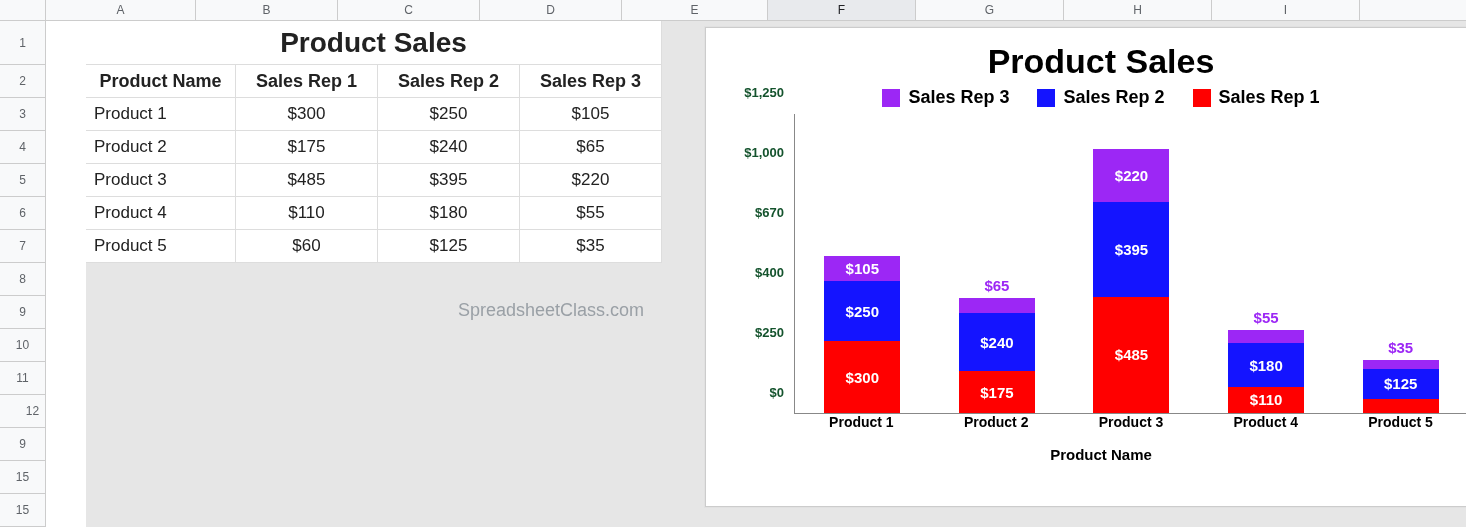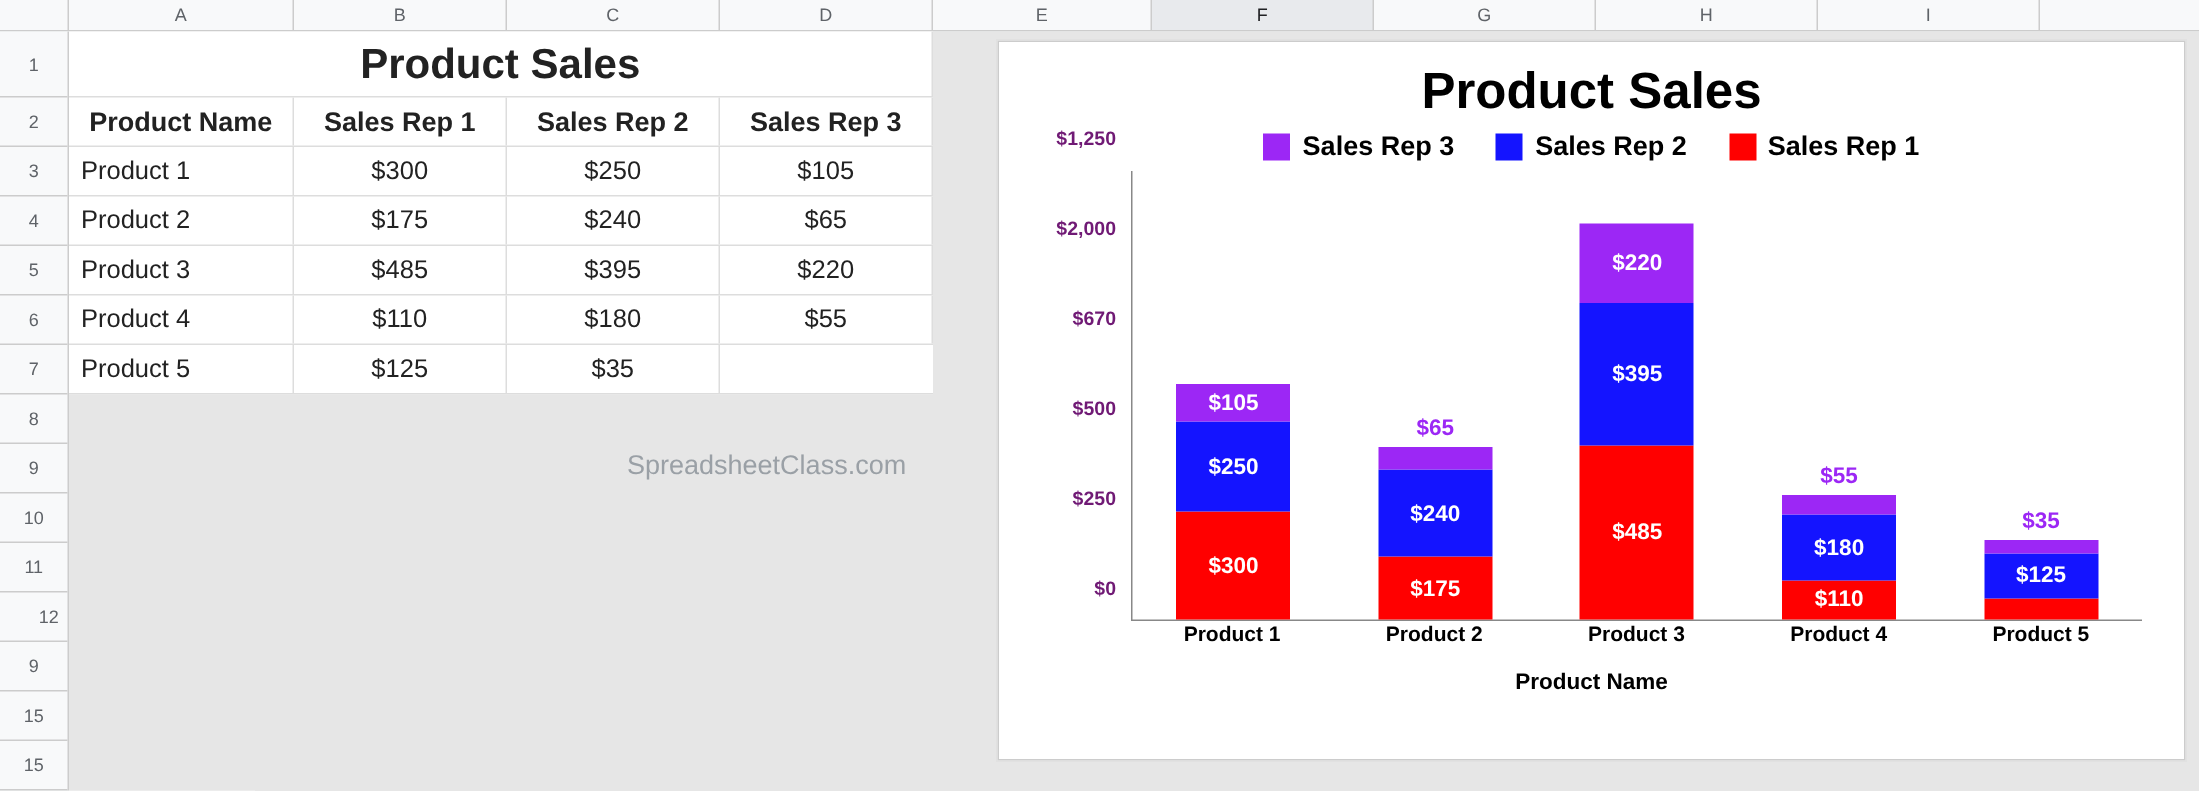--- a/index.html
+++ b/index.html
@@ -51,20 +51,21 @@
     display: flex;
     align-items: center;
     justify-content: center;
     font-size: 12px;
     color: #5f6368;
   }
   .cells {
     position: relative;
     flex: 1;
     background: #e6e6e6;
+    margin-left: 40px;
   }
   .data-region {
     position: absolute;
     left: 0; top: 0;
     background: #fff;
   }
   .data-row { display: flex; height: 33px; border-bottom: 1px solid #ddd;}
   .data-cell {
     border-right: 1px solid #ddd;
     display: flex;
@@ -120,21 +121,21 @@
   .y-axis {
     position: absolute;
     left: 0; top: 0; bottom: 30px; width: 60px;
   }
   .y-tick {
     position: absolute;
     right: 6px;
     transform: translateY(50%);
     font-size: 13px;
     font-weight: bold;
-    color: #701a75;
+    color: #14532d;
     white-space: nowrap;
   }
   .plot {
     position: absolute;
     left: 64px; right: 4px; top: 0; bottom: 30px;
     border-left: 1px solid #888;
     border-bottom: 1px solid #888;
   }
   .bars {
     position: absolute;
@@ -251,20 +252,21 @@
             <div class="data-cell num" style="width: 142px; flex: 0 0 142px;">$220</div>
           </div>
           <div class="data-row">
             <div class="data-cell " style="width: 150px; flex: 0 0 150px;">Product 4</div>
             <div class="data-cell num" style="width: 142px; flex: 0 0 142px;">$110</div>
             <div class="data-cell num" style="width: 142px; flex: 0 0 142px;">$180</div>
             <div class="data-cell num" style="width: 142px; flex: 0 0 142px;">$55</div>
           </div>
           <div class="data-row">
             <div class="data-cell " style="width: 150px; flex: 0 0 150px;">Product 5</div>
+            <div class="data-cell num" style="width: 142px; flex: 0 0 142px;">$60</div>
             <div class="data-cell num" style="width: 142px; flex: 0 0 142px;">$125</div>
             <div class="data-cell num" style="width: 142px; flex: 0 0 142px;">$35</div>
           </div>
         </div>
       <div class="watermark" style="left: 372px; top: 279px;">SpreadsheetClass.com</div>
       <div class="chart-container" style="left: 619px; top: 6px; width: 792px; height: 480px;">
         <div class="chart-title">Product Sales</div>
         <div class="legend">
             <div class="legend-item">
               <div class="swatch" style="background: rgb(156, 39, 245);"></div>
@@ -276,23 +278,23 @@
             </div>
             <div class="legend-item">
               <div class="swatch" style="background: rgb(255, 0, 0);"></div>
               <span>Sales Rep 1</span>
             </div>
           </div>
         <div class="plot-wrap">
           <div class="y-axis">
               <div class="y-tick" style="bottom: 22px;">$0</div>
               <div class="y-tick" style="bottom: 82px;">$250</div>
-              <div class="y-tick" style="bottom: 142px;">$500</div>
+              <div class="y-tick" style="bottom: 142px;">$400</div>
               <div class="y-tick" style="bottom: 202px;">$670</div>
-              <div class="y-tick" style="bottom: 262px;">$2,000</div>
+              <div class="y-tick" style="bottom: 262px;">$1,000</div>
               <div class="y-tick" style="bottom: 322px;">$1,250</div>
             </div>
           <div class="plot">
             <div class="bars">
                 <div class="bar-group">
                   <div class="stack">
                     <div class="seg" style="height: 72px; background: rgb(255, 0, 0);">
                       <span>$300</span>
                     </div>
                     <div class="seg" style="height: 60px; background: rgb(20, 20, 255);">

